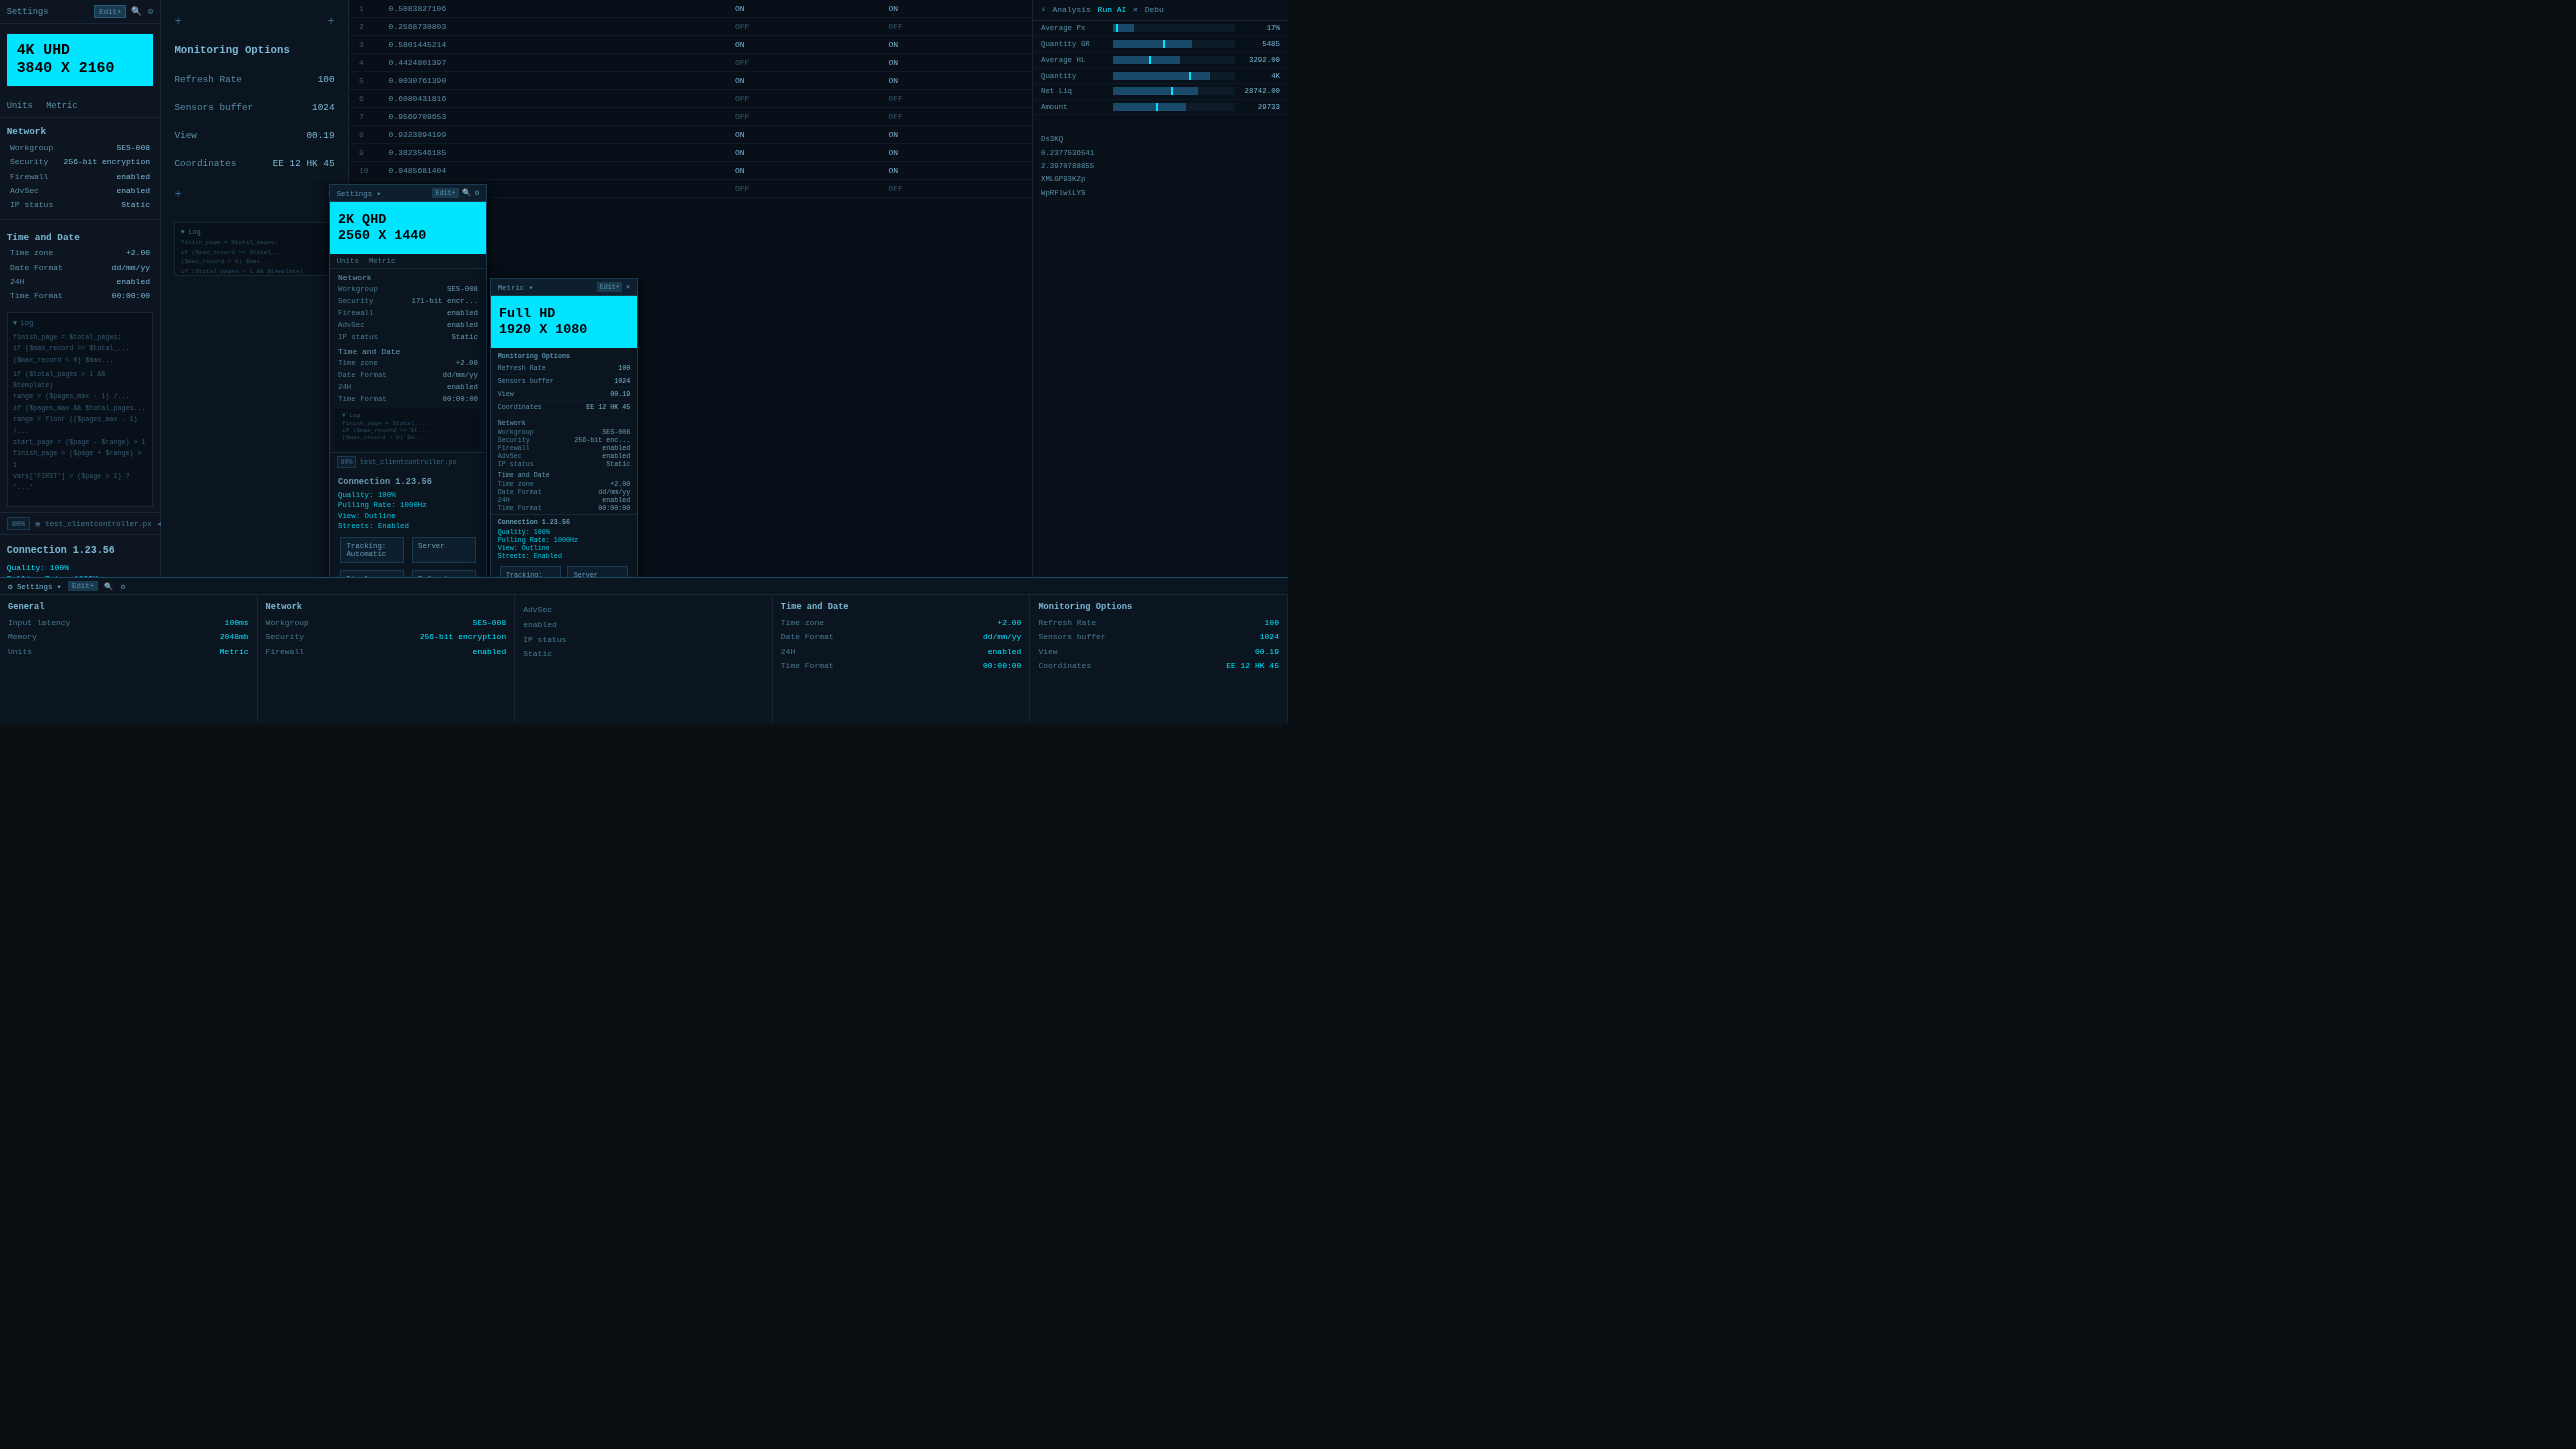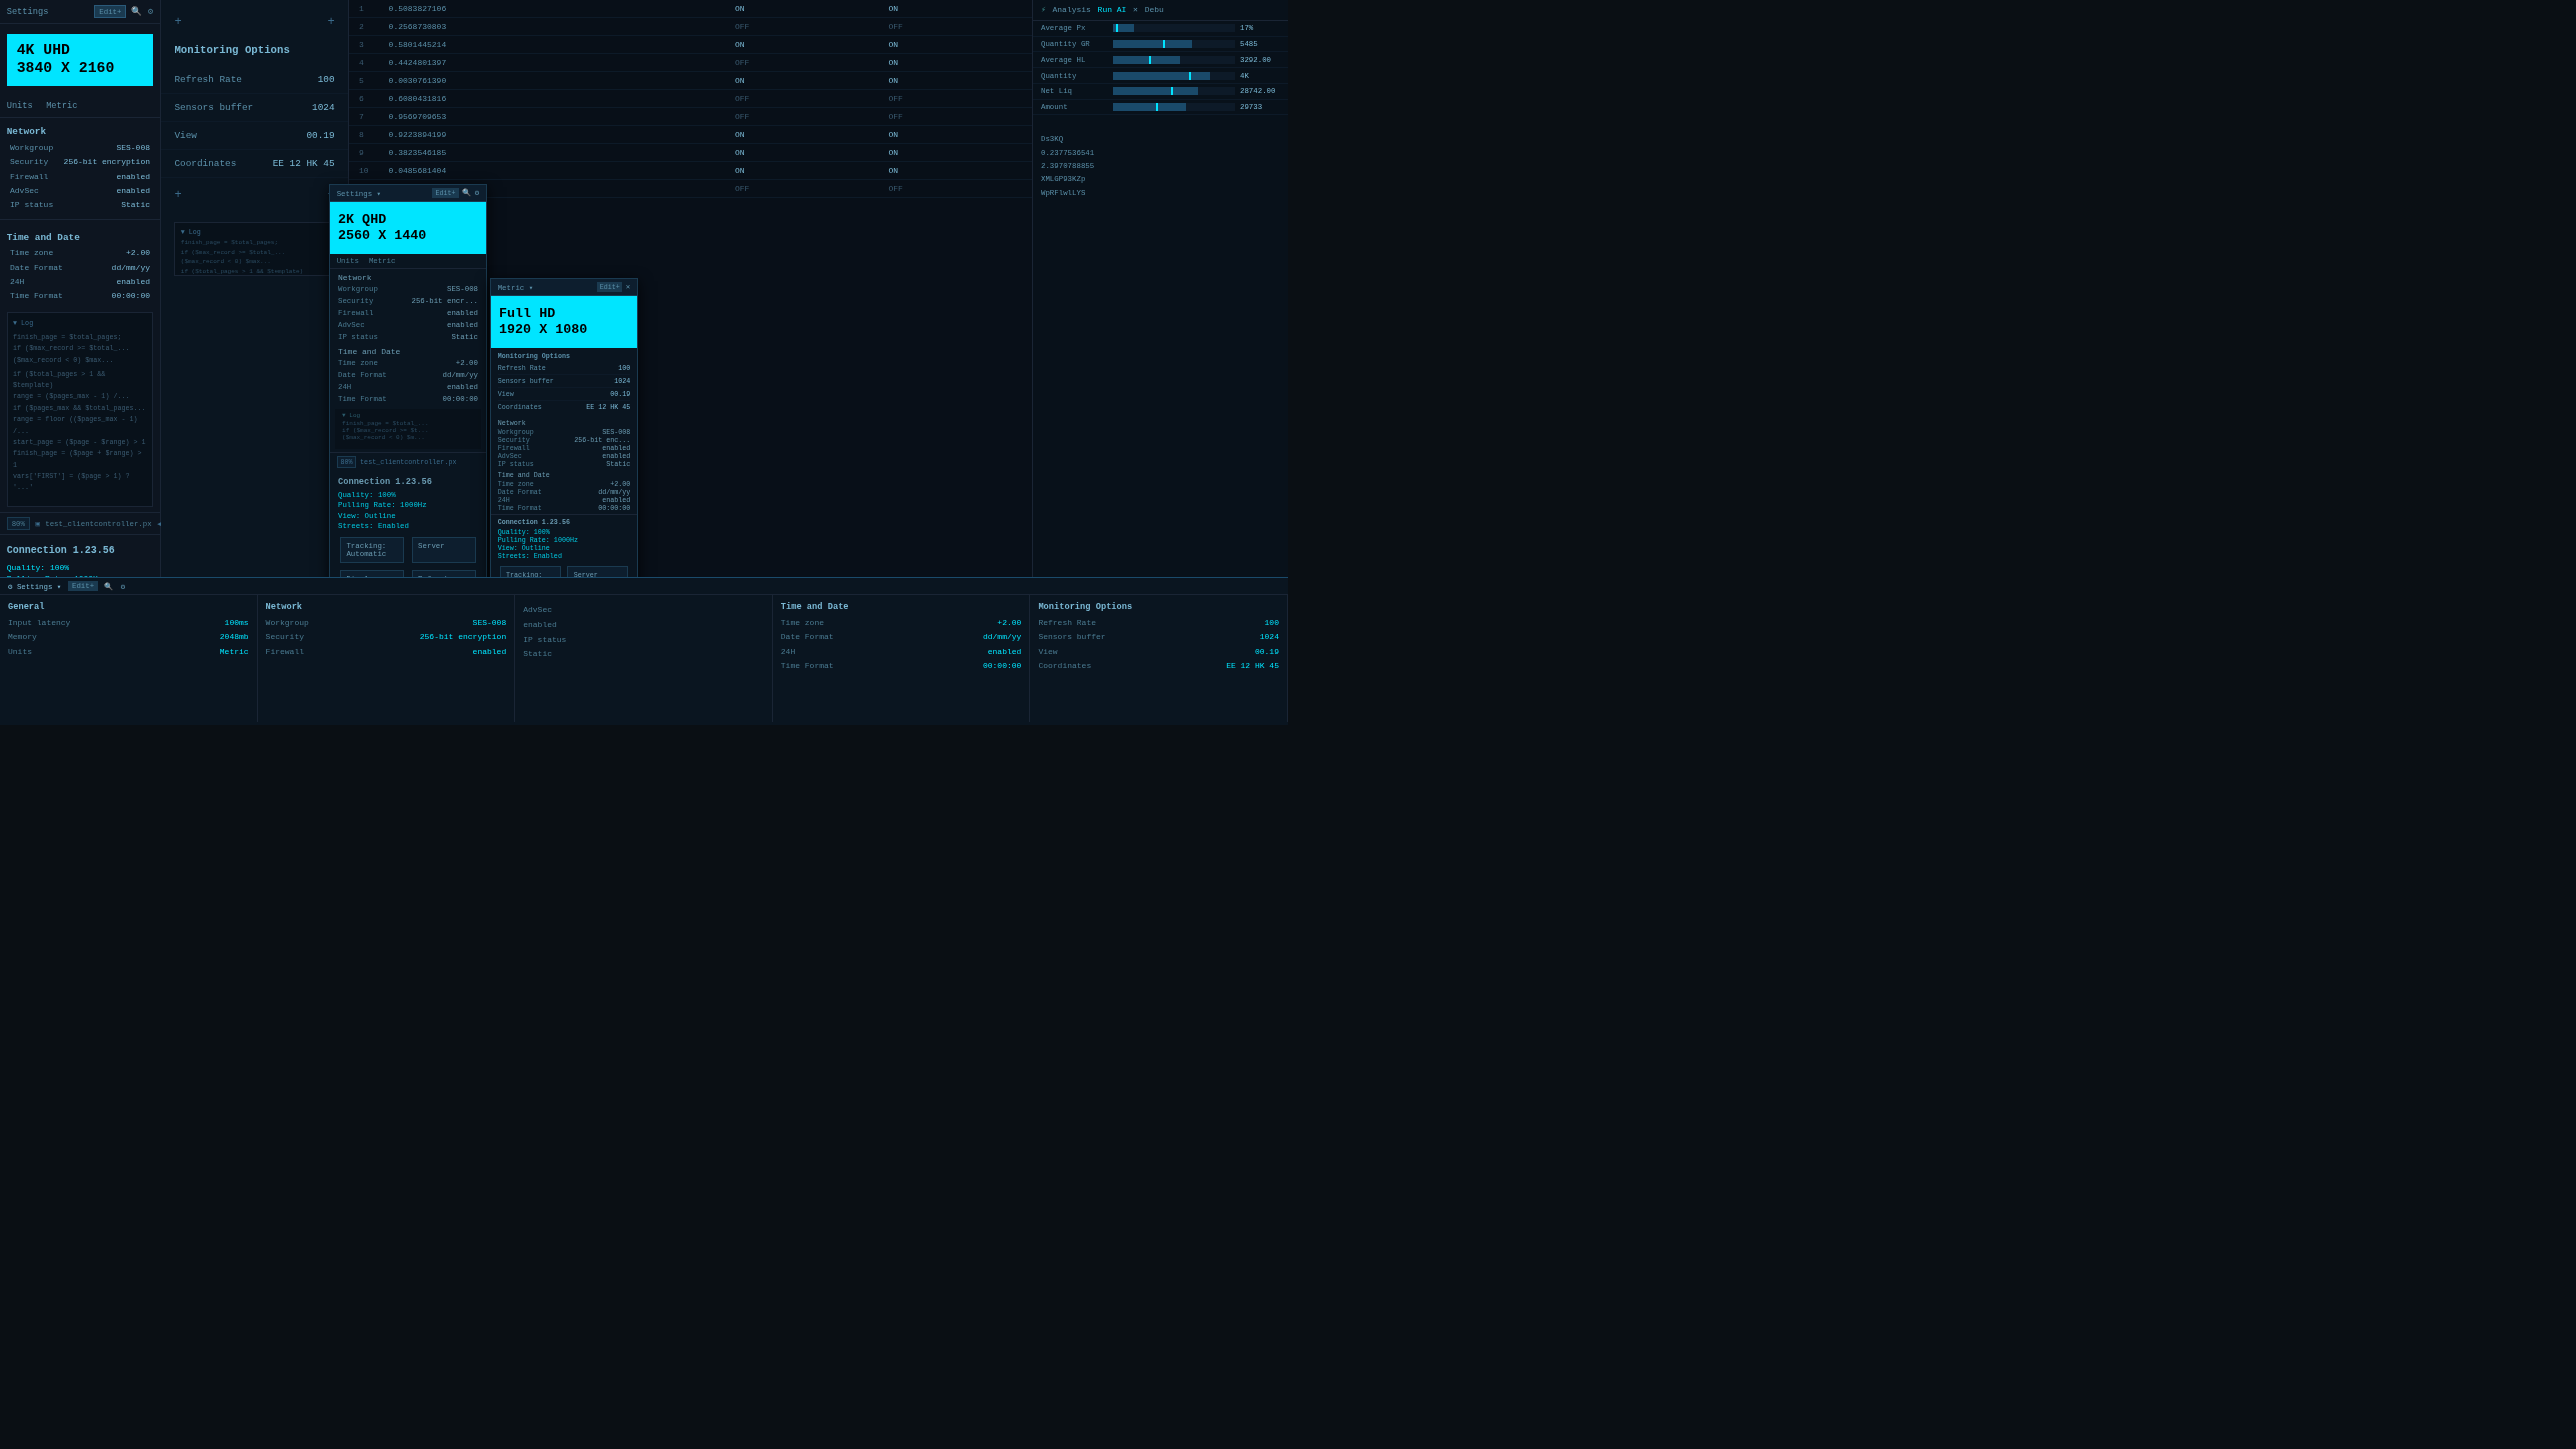--- a/index.html
+++ b/index.html
@@ -254,21 +254,21 @@
     .analysis-row {
       display: flex;
       align-items: center;
       justify-content: space-between;
       padding: 3.4px 8px;
       border-bottom: 0.7px solid #0d1a28;
       font-size: 7.4px;
     }
 
     .analysis-row .aname { color: #5a8fa8; width: 67px; }
-    .analysis-row .aval { color: #7ab8d4; width: 40px; text-align: left; }
+    .analysis-row .aval { color: #7ab8d4; width: 40px; text-align: right; }
 
     .bar-container {
       flex: 1;
       margin: 0 5.4px;
       height: 8px;
       background: #0d1a28;
       position: relative;
     }
 
     .bar-fill {
@@ -774,21 +774,21 @@
     <span>Units</span>
     <span>Metric</span>
   </div>
   <div class="inner-section-title">Network</div>
   <div class="inner-sidebar-row">
     <span>Workgroup</span>
       <span class="v">SES-008</span>
   </div>
   <div class="inner-sidebar-row">
     <span>Security</span>
-      <span class="v">256-bit encr...</span>
+      <span class="v">171-bit encr...</span>
   </div>
   <div class="inner-sidebar-row">
     <span>Firewall</span>
       <span class="v">enabled</span>
   </div>
   <div class="inner-sidebar-row">
     <span>AdvSec</span>
       <span class="v">enabled</span>
   </div>
   <div class="inner-sidebar-row">

